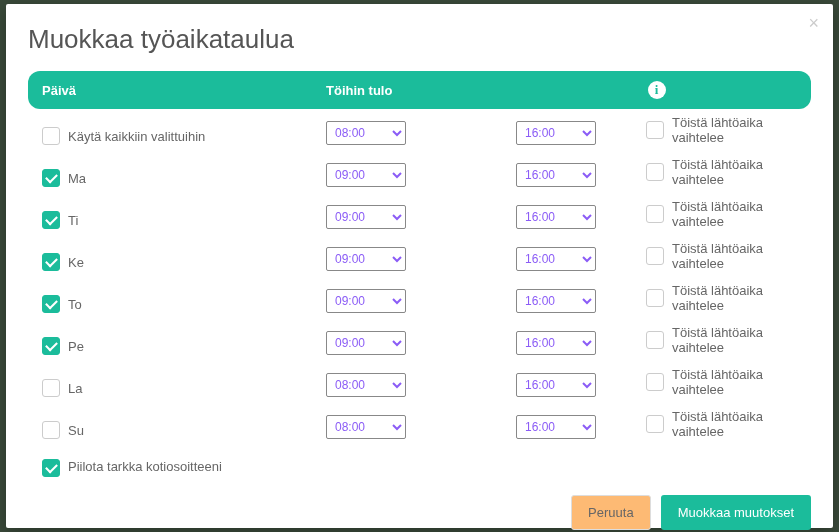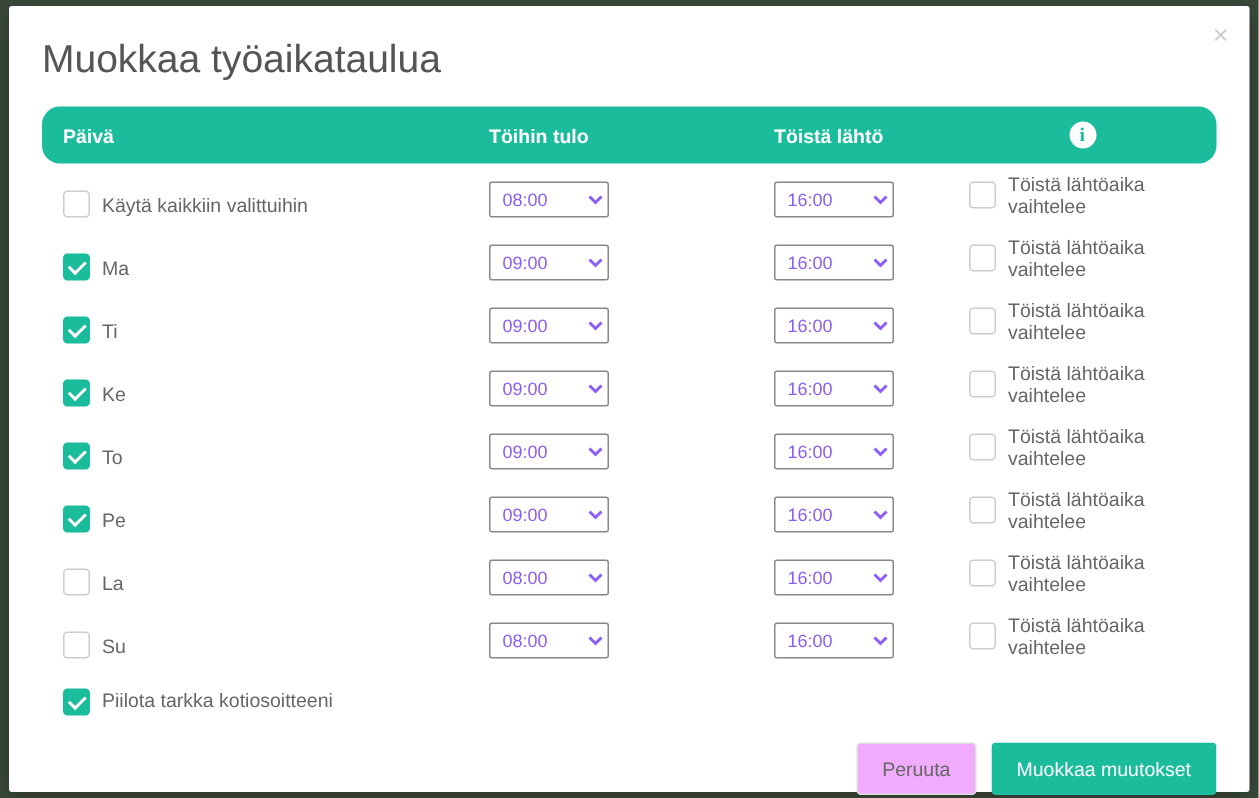--- a/index.html
+++ b/index.html
@@ -120,40 +120,39 @@
     padding-top:14px;
   }
   .btn {
     font-size:13px;
     padding:9px 16px;
     border-radius:3px;
     cursor:pointer;
     border:1px solid transparent;
   }
   .btn-cancel {
-    background:#f0abfc;
+    background:#fdba74;
     border-color:#ddd;
     color:#666;
   }
   .btn-save {
     background:#1bbc9b;
     color:#fff;
   }
 </style>
 </head>
 <body>
 
 <div class="modal">
   <div class="close-x">×</div>
   <div class="title">Muokkaa työaikataulua</div>
 
   <div class="header-row">
     <div class="col-day">Päivä</div>
     <div class="col-in">Töihin tulo</div>
-    <div class="col-out">Töistä lähtö</div>
     <div class="col-varies">
       <span class="info-icon">i</span>
     </div>
   </div>
 
   <div class="row">
     <div class="col-day">
       <span class="chk"></span>
       <span>Käytä kaikkiin valittuihin</span>
     </div>

